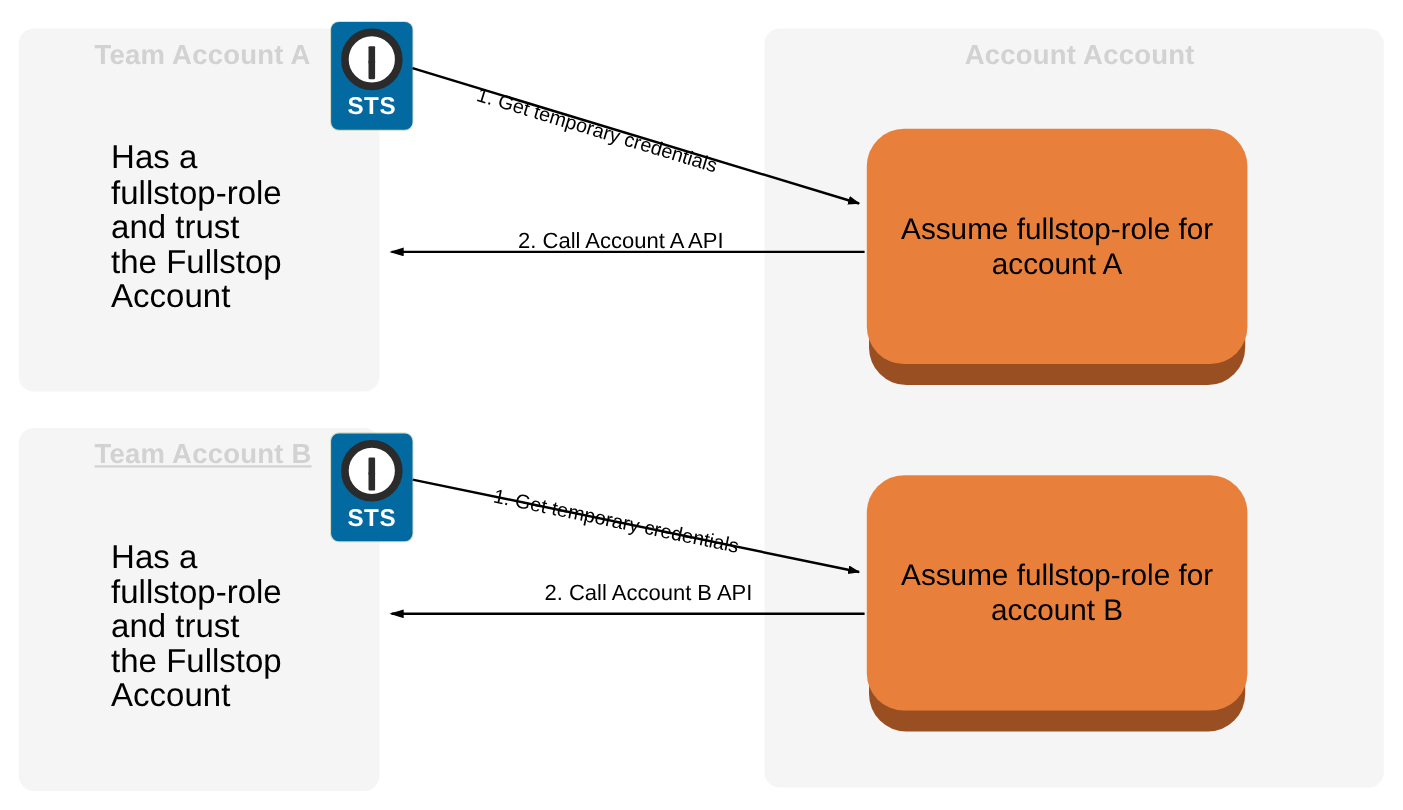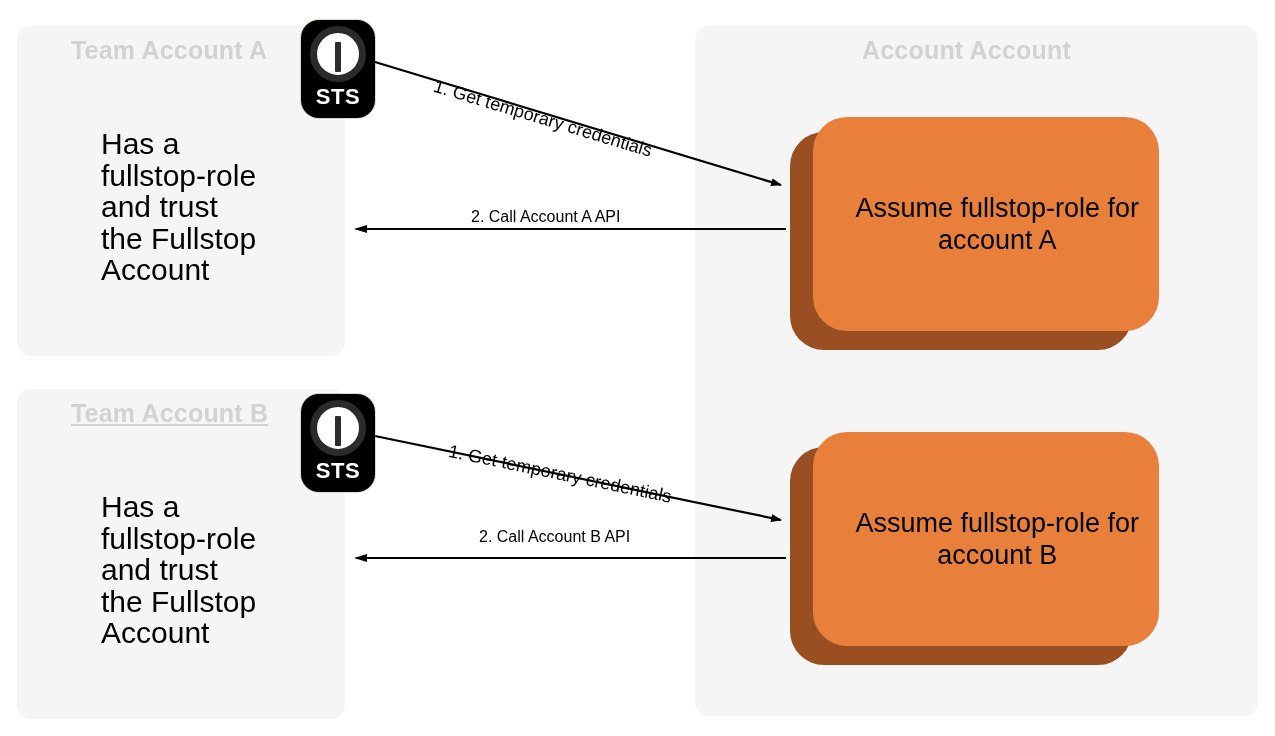--- a/index.html
+++ b/index.html
@@ -24,36 +24,37 @@
     background: #f5f5f5;
     border-radius: 14px;
   }
   .panel-title {
     position: absolute;
     font-size: 25px;
     font-weight: bold;
     color: #d2d2d2;
     letter-spacing: 0.2px;
     white-space: nowrap;
+    margin-left: 15px;
   }
   .panel-body {
     position: absolute;
     font-size: 30px;
     line-height: 31.5px;
     color: #000000;
     white-space: pre-line;
   }
 
   
   .sts-icon {
     position: absolute;
     width: 74px;
     height: 98px;
-    background: #000000;
-    border-radius: 18px;
+    background: #0369a1;
+    border-radius: 7px;
     box-shadow: 0 0 0 1px rgba(120,150,70,0.28);
   }
   .sts-clock {
     position: absolute;
     left: 9px;
     top: 6px;
     width: 56px;
     height: 56px;
     border-radius: 50%;
     background: #ffffff;
@@ -97,22 +98,21 @@
     position: absolute;
     background: #9a4f23;
     border-radius: 34px;
   }
   .role-box {
     position: absolute;
     background: #e8803c;
     border-radius: 34px;
     display: flex;
     align-items: center;
-    justify-content: flex-end;
-    margin-left: 25px;
+    justify-content: center;
   }
   .role-text {
     font-size: 27px;
     line-height: 32px;
     color: #000000;
     text-align: center;
     white-space: pre-line;
     padding: 0 20px;
   }
 
@@ -127,21 +127,21 @@
   }
   .arrow-label-diag {
     position: absolute;
     font-size: 18px;
     color: #000000;
     white-space: nowrap;
     transform-origin: left top;
   }
   .arrow-label-flat {
     position: absolute;
-    font-size: 16px;
+    font-size: 20px;
     color: #000000;
     white-space: nowrap;
   }
 </style>
 </head>
 <body>
 
 <div id="canvas">
 
   <div class="panel" style="left:17px; top:26px; width:328px; height:330px;"></div>
@@ -207,15 +207,15 @@
 
   <div class="sts-icon" style="left:301px; top:394px;">
     <div class="sts-clock">
       <div class="sts-hand-v"></div>
       <div class="sts-hand-h"></div>
     </div>
     <div class="sts-label">STS</div>
   </div>
 
   <div class="arrow-label-diag" style="left:451px; top:441px; transform: rotate(11.7deg);">1. Get temporary credentials</div>
-  <div class="arrow-label-flat" style="left:479px; top:528px;">2. Call Account B API</div>
+  <div class="arrow-label-flat" style="left:495px; top:528px;">2. Call Account B API</div>
 
 </div>
 
 </body></html>

